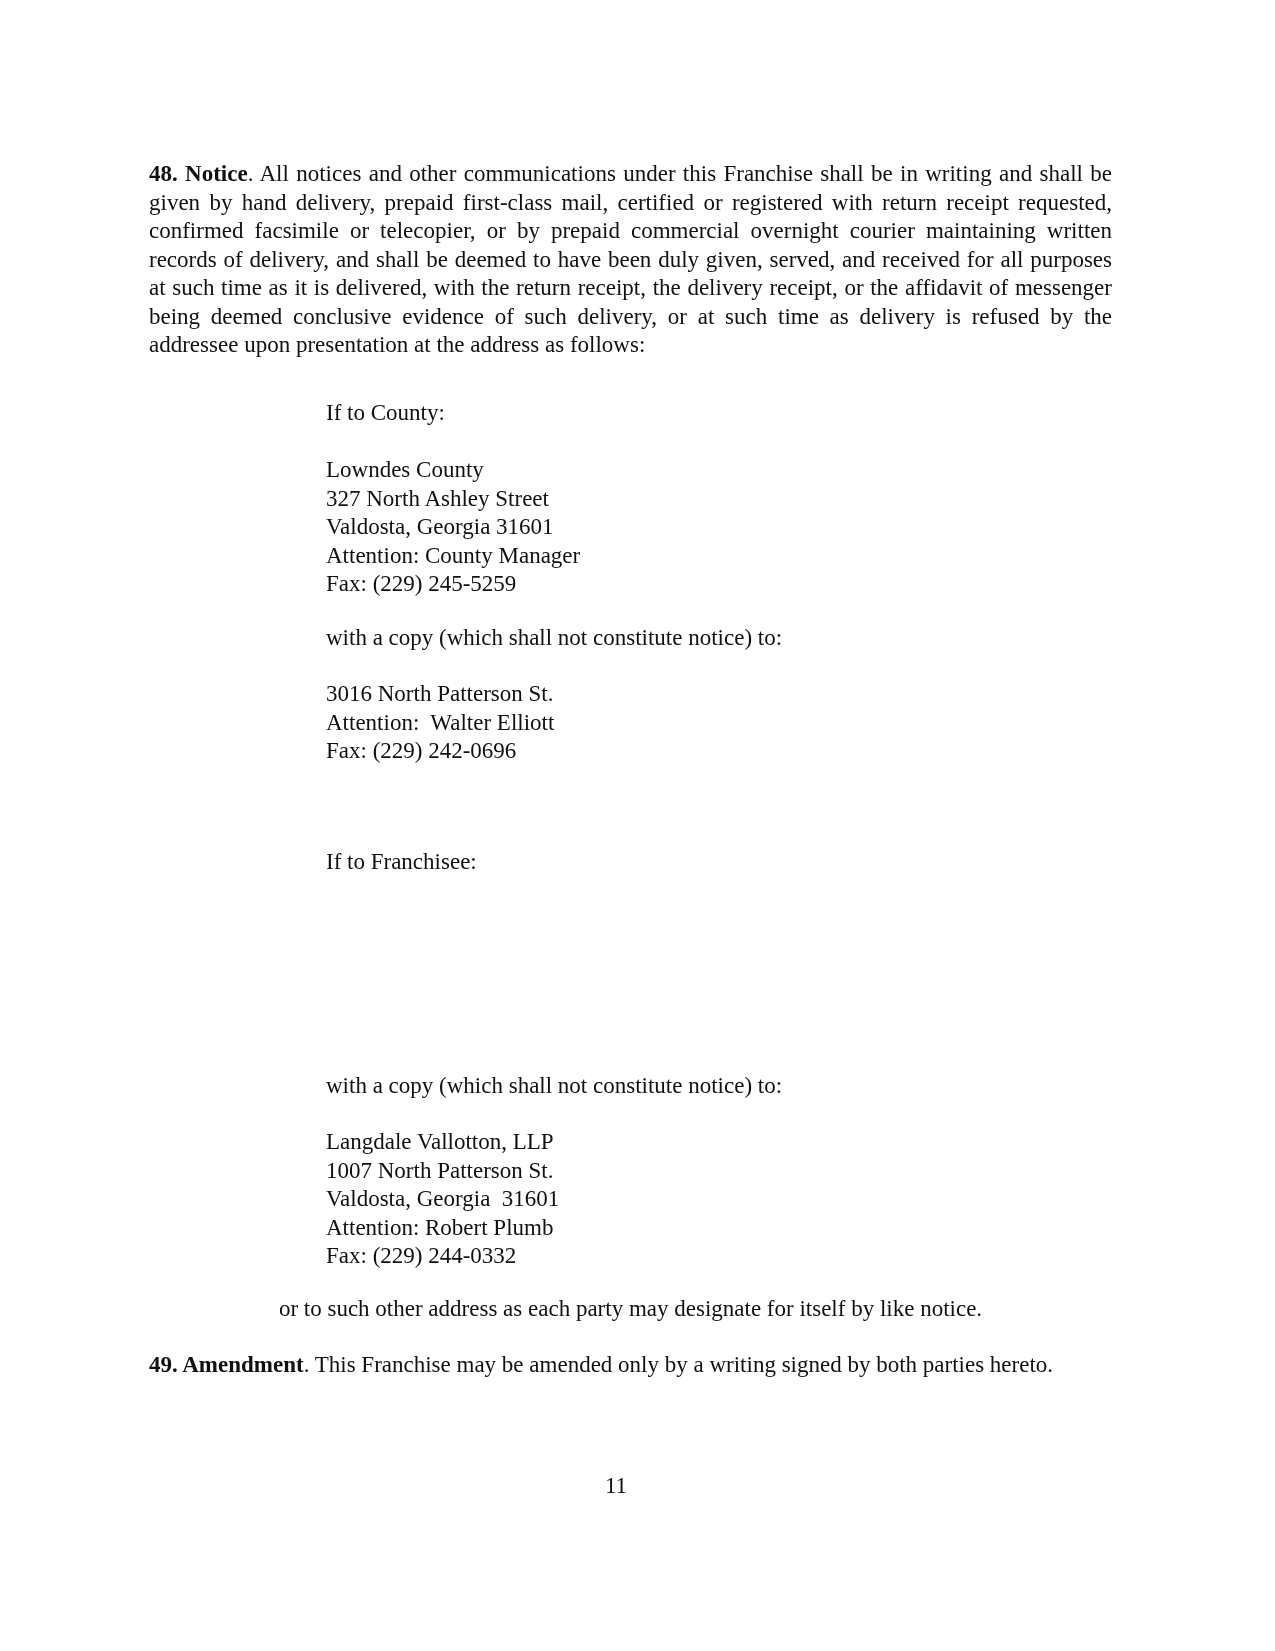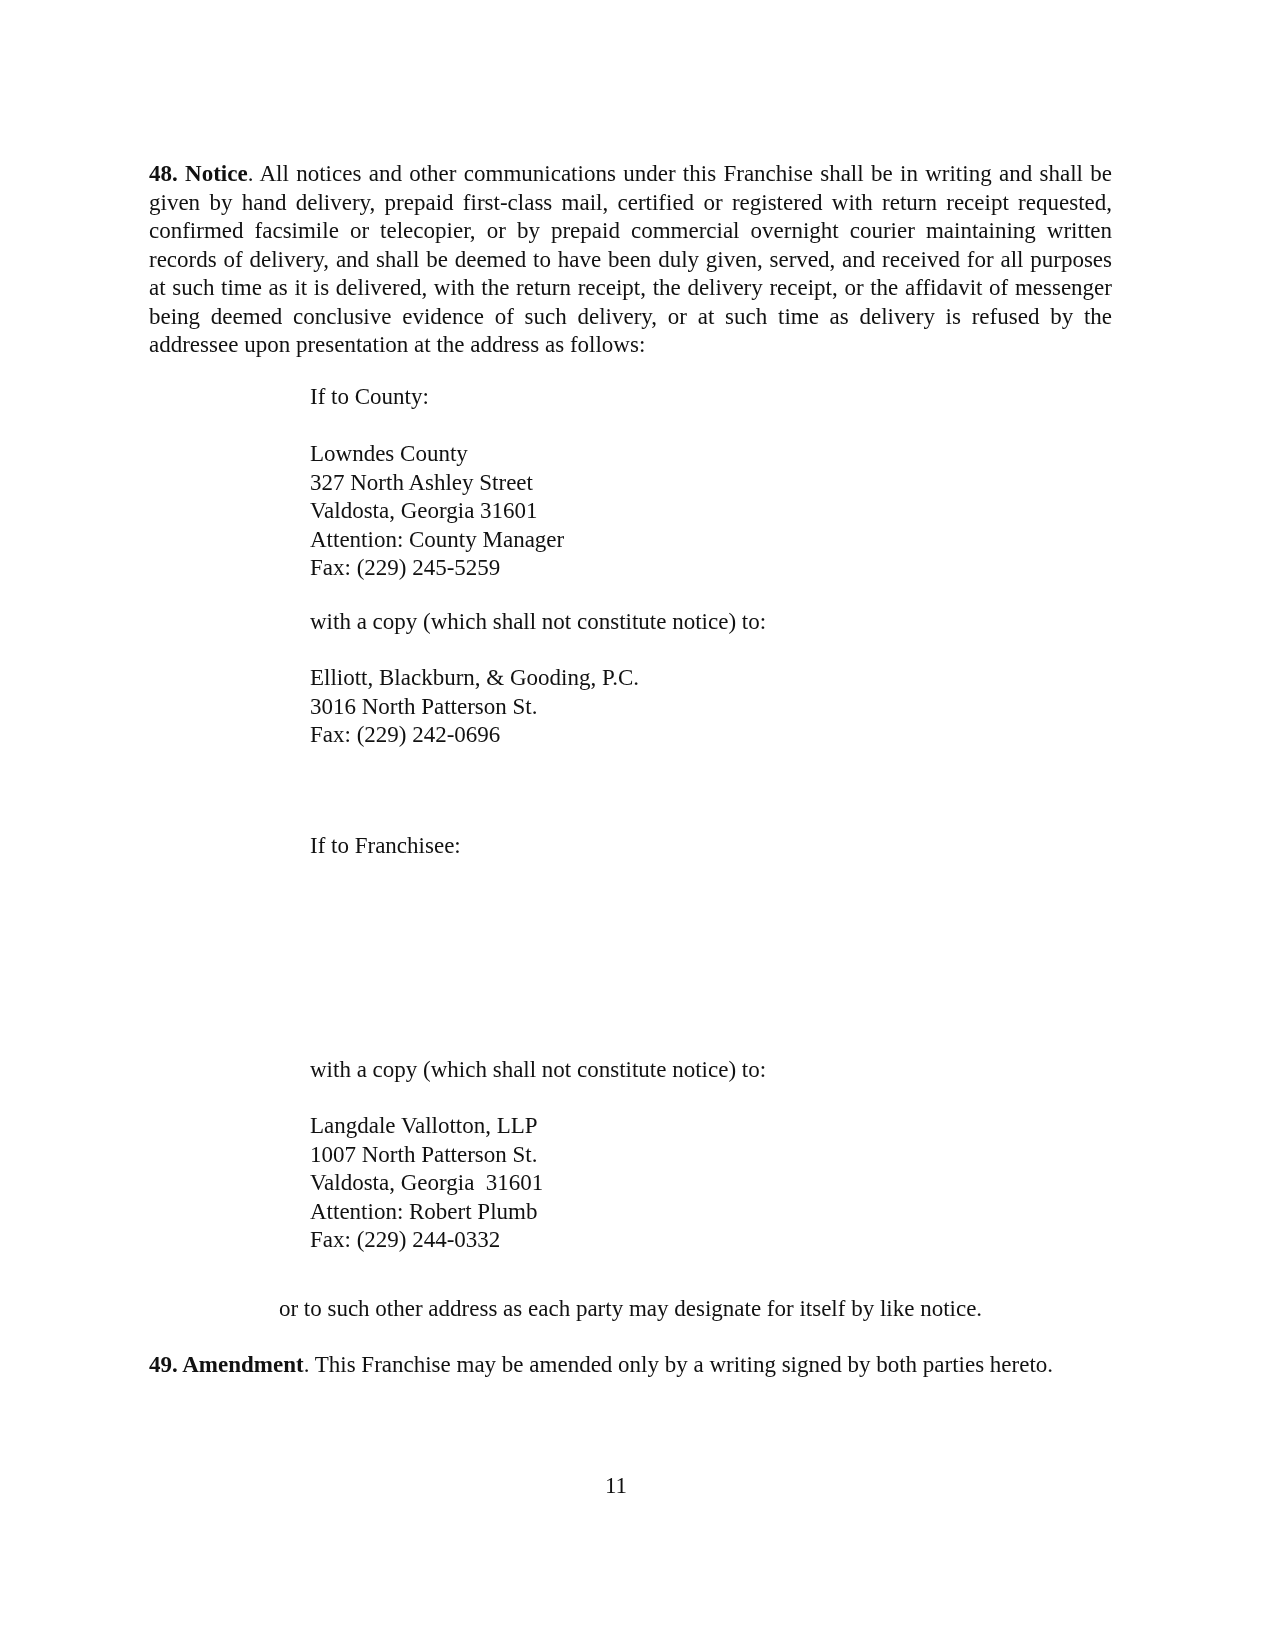--- a/index.html
+++ b/index.html
@@ -29,21 +29,21 @@
       width: 963px;
       text-align: justify;
       margin: 5px;
     }
     .para .heading {
       font-weight: bold;
     }
     .block {
       position: absolute;
       left: 310px;
-      margin: 0;
+      margin: 16px;
     }
     .block .line {
       display: block;
       white-space: pre;
     }
     .page-number {
       position: absolute;
       left: 0;
       width: 1232px;
       top: 1472px;
@@ -63,22 +63,22 @@
     <span class="line">Lowndes County</span>
     <span class="line">327 North Ashley Street</span>
     <span class="line">Valdosta, Georgia 31601</span>
     <span class="line">Attention: County Manager</span>
     <span class="line">Fax: (229) 245-5259</span>
   </div>
 
   <p class="block" style="top:608px;">with a copy (which shall not constitute notice) to:</p>
 
   <div class="block" style="top:664px;">
-    <span class="line">Elliott, Blackburn, &amp; Gooding, P.C.</span>
     <span class="line">3016 North Patterson St.</span>
+    <span class="line">Attention:  Walter Elliott</span>
     <span class="line">Fax: (229) 242-0696</span>
   </div>
 
   <p class="block" style="top:832px;">If to Franchisee:</p>
 
 
   <p class="block" style="top:1056px;">with a copy (which shall not constitute notice) to:</p>
 
   <div class="block" style="top:1112px;">
     <span class="line">Langdale Vallotton, LLP</span>

